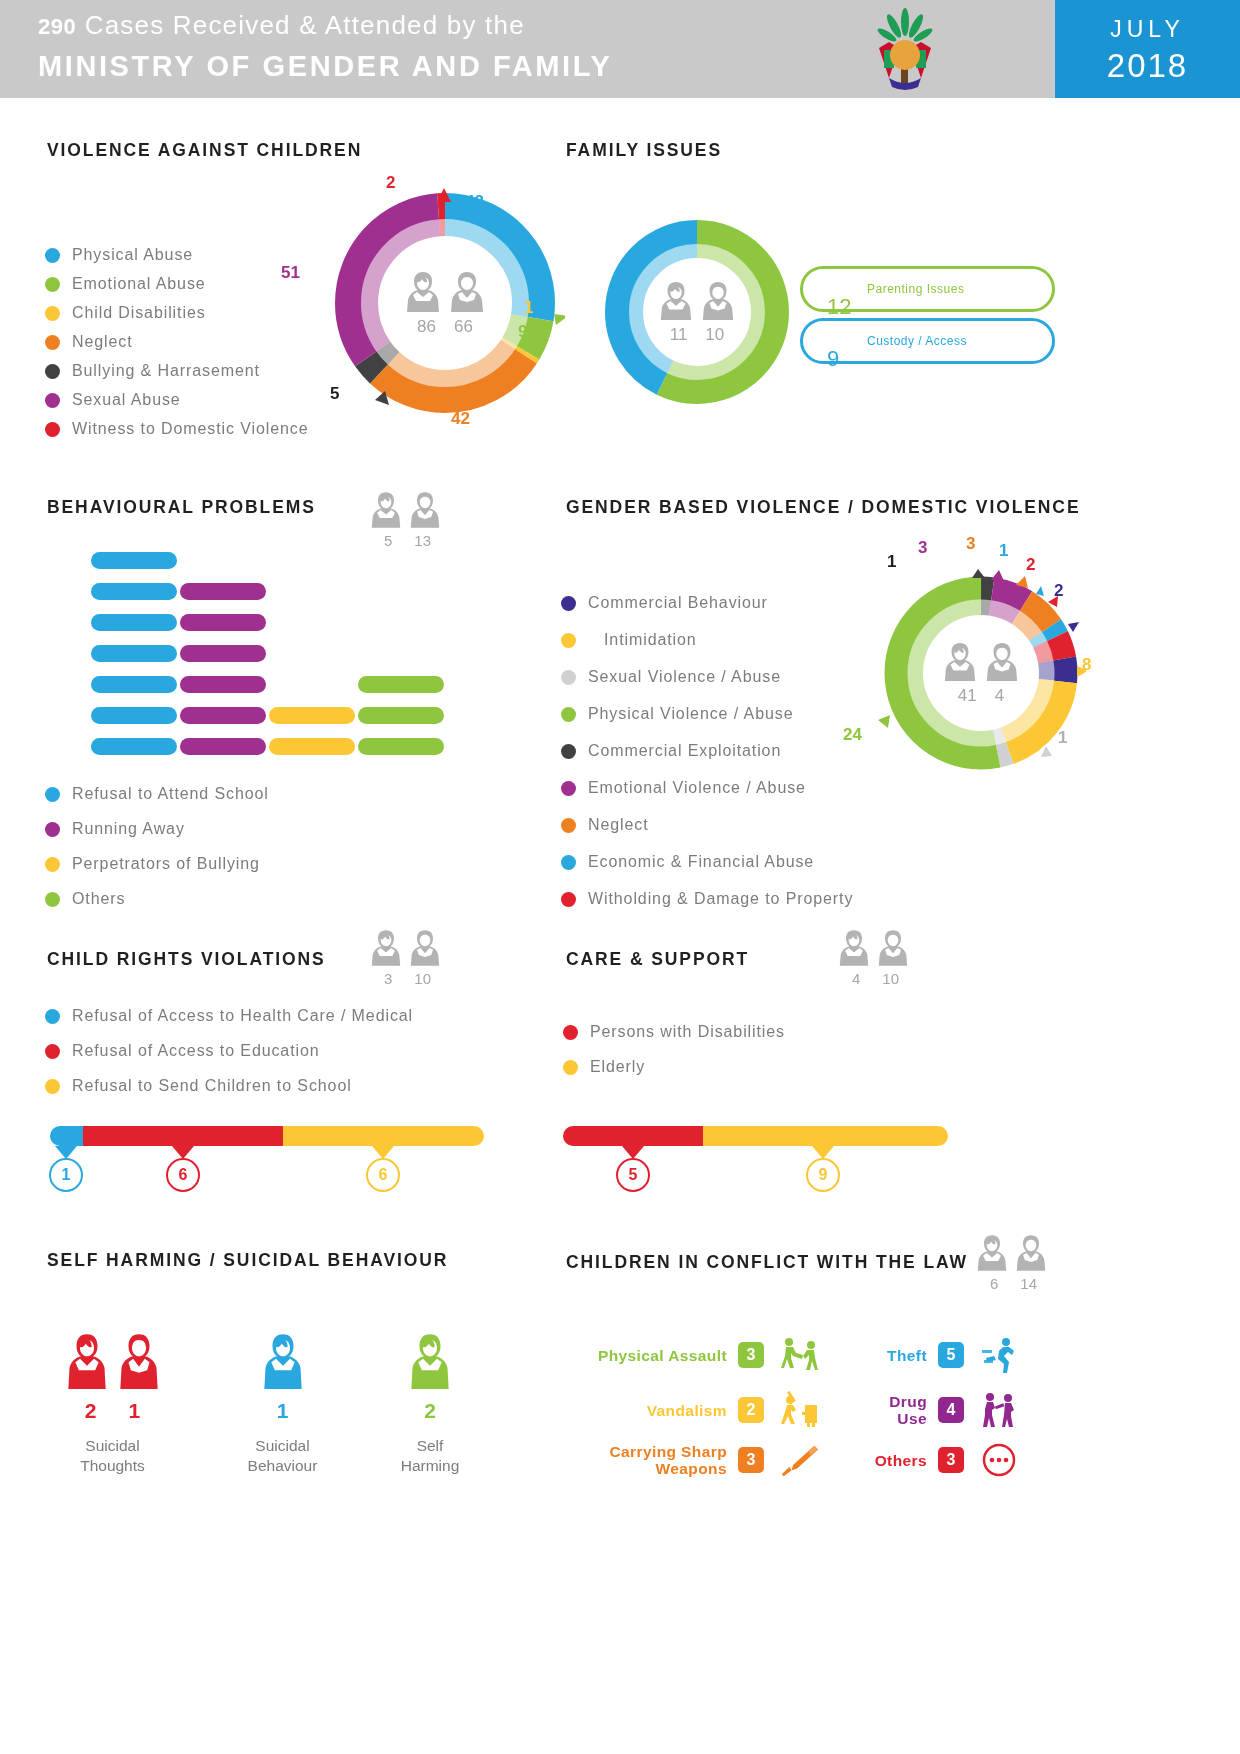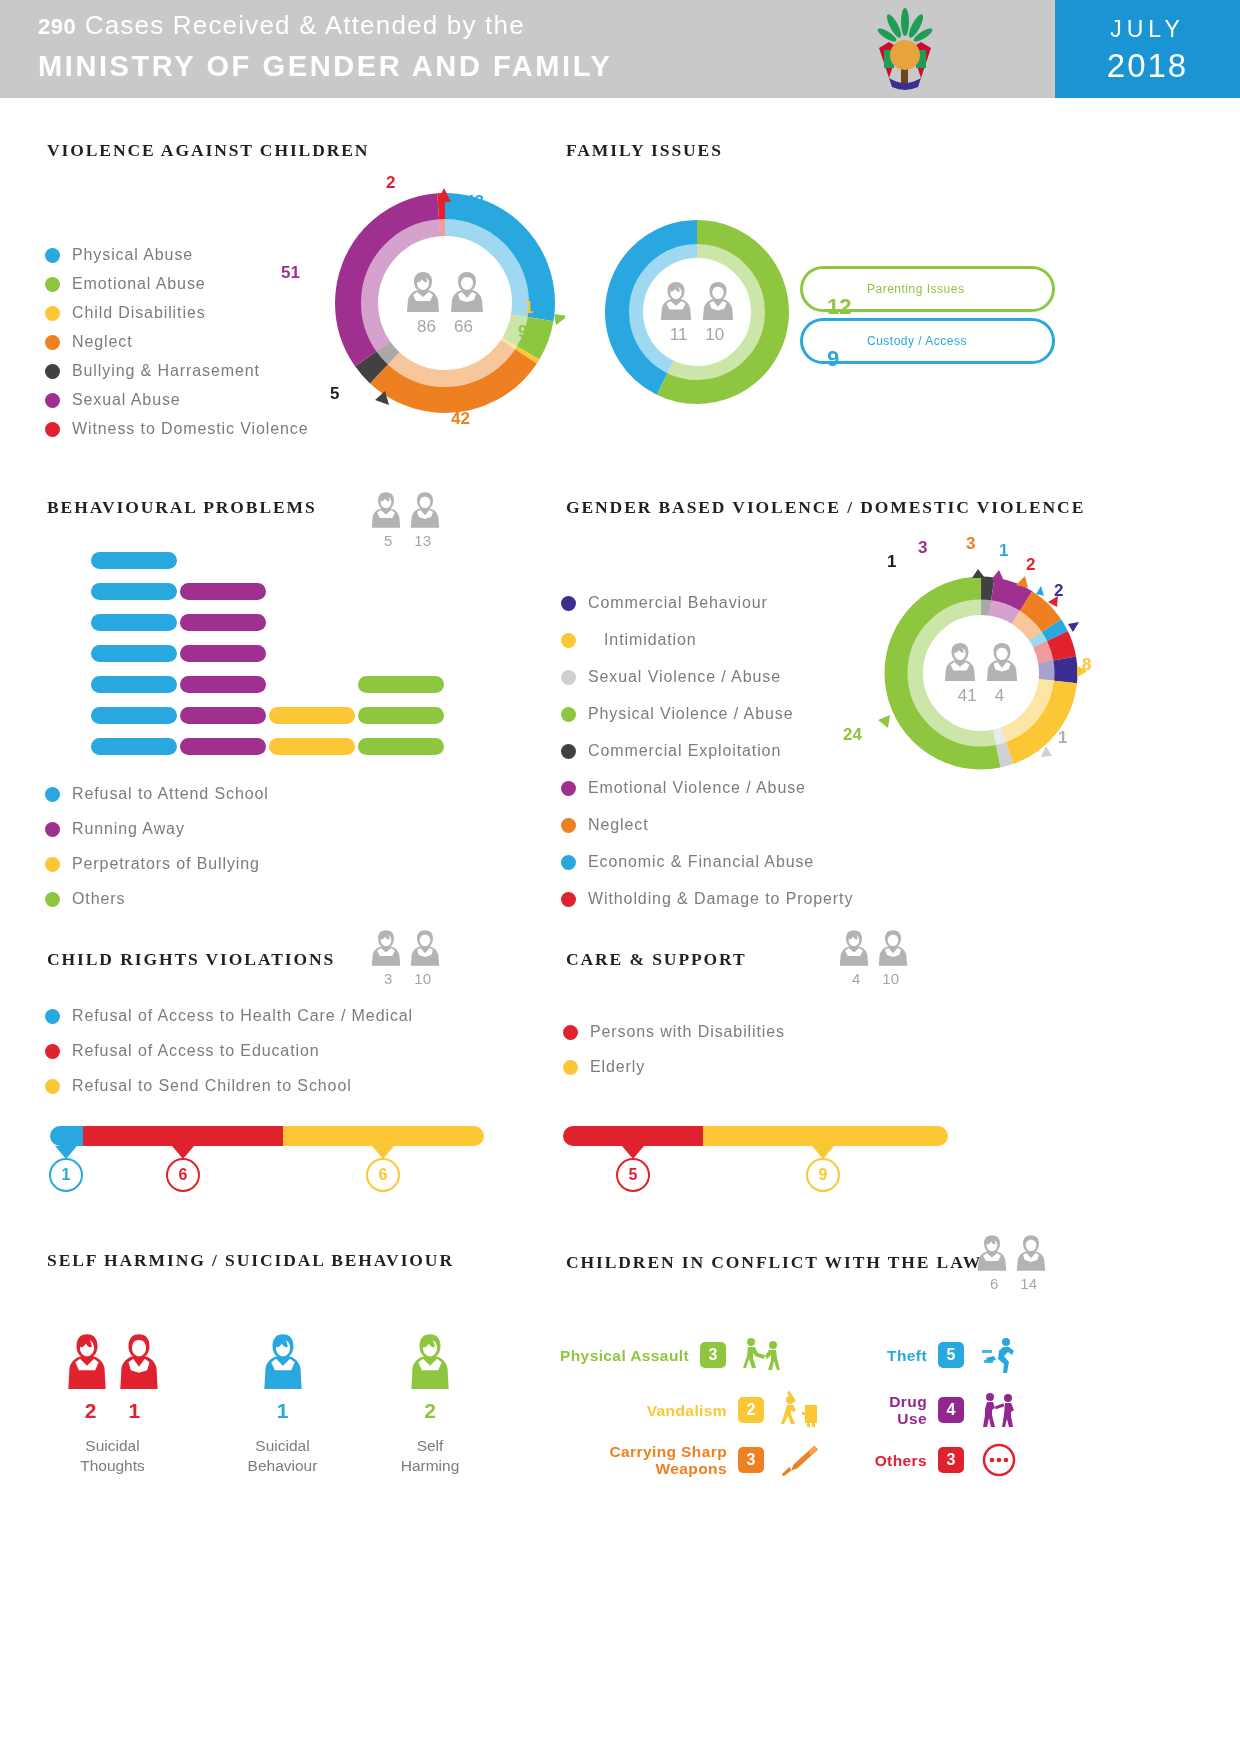--- a/index.html
+++ b/index.html
@@ -16,39 +16,39 @@
   .header-text { position:absolute; left:38px; top:10px; }
   .hdr-line1 { font-size:26px; color:#ffffff; letter-spacing:1.2px; white-space:nowrap; }
   .hdr-line1 .big { font-weight:bold; font-size:22px; letter-spacing:0.5px; }
   .hdr-line2 { font-size:29px; font-weight:bold; color:#ffffff; letter-spacing:2.6px; margin-top:9px; white-space:nowrap;}
   .emblem { position:absolute; left:865px; top:8px; width:80px; height:84px; }
   .date-box { position:absolute; right:0; top:0; width:185px; height:98px; background:#1b94d3; color:#fff; text-align:center;}
   .date-month { font-size:23px; letter-spacing:5px; margin-top:16px; font-weight:500;}
   .date-year { font-size:33px; letter-spacing:2px; margin-top:4px; }
 
   
-  .sec-title { position:absolute; font-size:17.5px; font-weight:bold; color:#231f20; letter-spacing:1.9px; white-space:nowrap;font-family:Liberation Serif, serif;}
+  .sec-title { position:absolute; font-size:17.5px; font-weight:bold; color:#231f20; letter-spacing:1.9px; white-space:nowrap;}
 
   
   .legend { position:absolute; }
   .legend-row { display:flex; align-items:center; margin-bottom:11px; }
   .legend-dot { width:15px; height:15px; border-radius:50%; flex:0 0 auto; margin-right:12px; }
   .legend-label { font-size:16px; color:#7c7c7c; letter-spacing:0.9px; white-space:nowrap;}
 
   
   .donut-wrap { position:absolute; }
   .donut-center { position:absolute; display:flex; flex-direction:column; align-items:center; justify-content:center; }
   .dc-icons { display:flex; gap:8px; align-items:flex-end; }
   .dc-nums { display:flex; gap:18px; font-size:17px; color:#a6a6a6; font-weight:500; margin-top:3px; }
 
   .donut-num { position:absolute; font-weight:bold; font-size:17px; }
 
   
   .fam-callout { position:absolute; height:46px; border-radius:23px; display:flex; align-items:center; background:#fff;}
-  .fam-num { font-size:22px; font-weight:bold; margin-left:24px; width:40px;margin-top:36px; }
+  .fam-num { font-size:22px; font-weight:normal; margin-left:24px; width:40px;margin-top:36px; }
   .fam-lbl { font-size:12px; letter-spacing:0.5px; }
 
   
   .bbar { position:absolute; width:86px; height:17px; border-radius:8.5px; }
 
   
   .mini-people { position:absolute; }
   .mp-icons { display:flex; gap:7px; }
   .mp-nums { display:flex; gap:22px; justify-content:center; font-size:15px; color:#a6a6a6; margin-top:2px; padding-left:4px;}
 
@@ -588,21 +588,21 @@
       <path d="M11 12c1-5 4-7 7-7s7 2 7 7c0-2-1-3-2-4 0 0 1-2-1-3 0 0 0 2-2 1-2-1-6-1-7 2-1 2-2 3-2 4z" fill="#b3b3b3"></path>
       <path d="M13 22l5 6 5-6 4 2-2 6-7 2-7-2-2-6z" fill="#fff"></path>
     </svg>
   </div>
   <div class="mp-nums">
     <span>6</span>
     <span>14</span>
   </div>
 </div>
 
-<div class="ccl-row" style="left:560px; top:1335px; width:260px; justify-content:flex-start;">
+<div class="ccl-row" style="left:560px; top:1335px; width:260px; justify-content:flex-end;">
   <span class="ccl-lbl" style="color:#8fc63f;">Physical Assault</span>
   <span class="ccl-badge" style="background:#8fc63f;">3</span>
   <span class="ccl-ico">
     <svg width="42" height="38" viewBox="0 0 42 38">
       <g fill="#8fc63f">
         <circle cx="11" cy="6" r="4"></circle>
           <path d="M8 11h7l3 6 7 2-1 4-9-3-2-3v5l3 10h-4l-3-9-3 9H3l4-12z"></path>
         <circle cx="33" cy="9" r="4"></circle>
           <path d="M36 14h-7l-4 6 2 3 4-4v5l-3 10h4l2-9 3 9h3l-3-12z"></path>
       </g>

